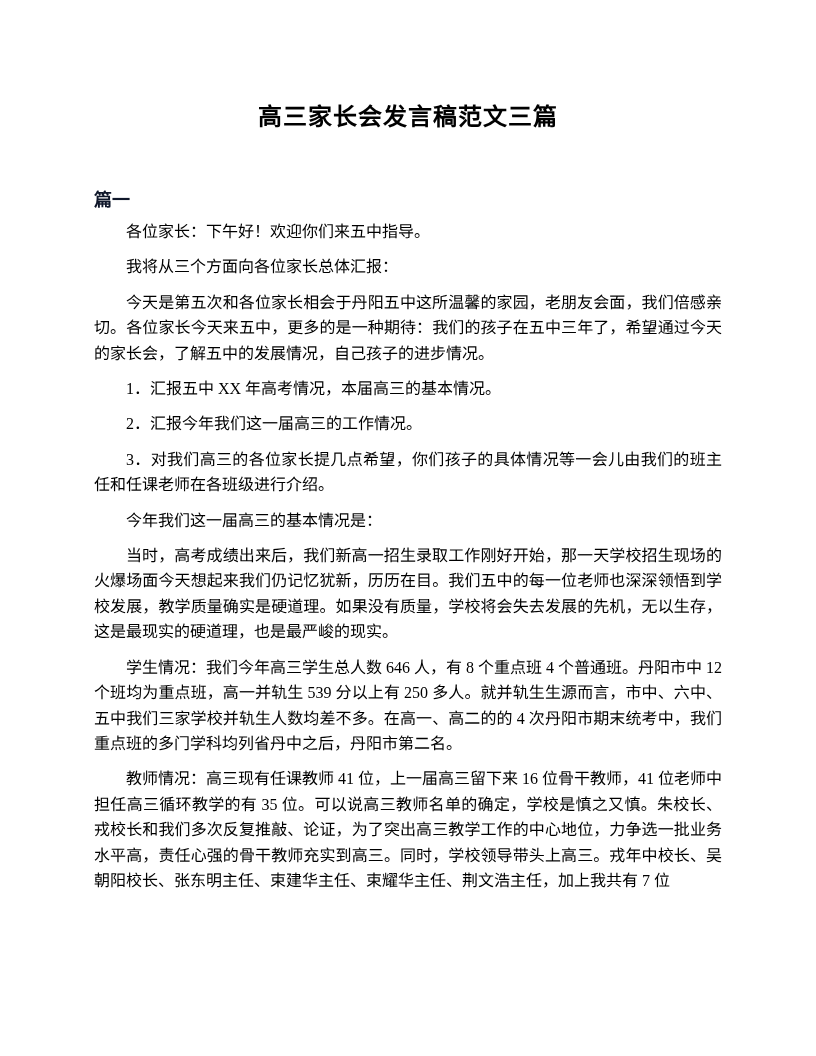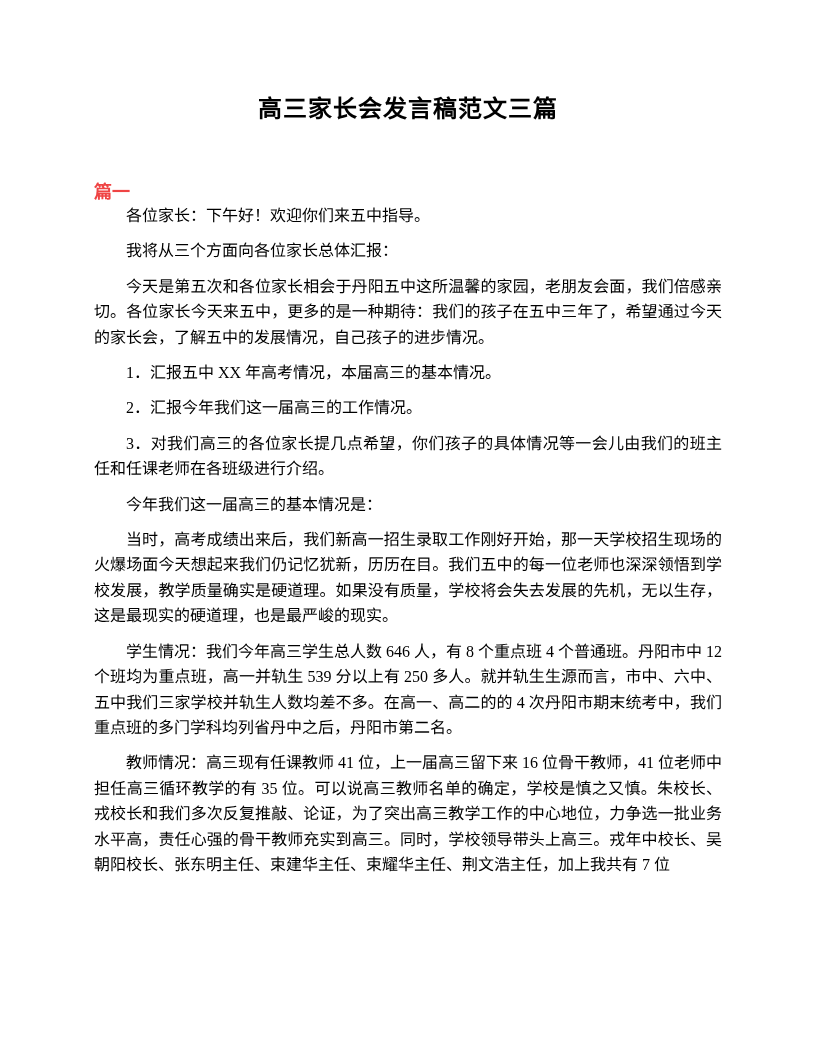--- a/index.html
+++ b/index.html
@@ -15,21 +15,21 @@
     color: #000000;
   }
   .page {
     box-sizing: border-box;
     width: 816px;
     height: 1056px;
     padding: 94px 94px 40px 94px;
     background: #ffffff;
   }
   .doc-title {
-    margin: 0;
+    margin: 8px;
     font-size: 24px;
     line-height: 30px;
     font-weight: bold;
     text-align: center;
     color: #000000;
     letter-spacing: 1px;
   }
   .section-heading {
     margin: 57px 0 0 0;
     font-size: 18px;
@@ -41,31 +41,31 @@
     margin: 10px 0 0 0;
     font-size: 16px;
     line-height: 25.4px;
     text-indent: 2em;
     text-align: justify;
     text-justify: inter-ideograph;
     word-break: break-all;
     color: #000000;
   }
   .para.first {
-    margin-top: 0;
+    margin-top: 8px;
   }
 </style>
 </head>
 <body>
 
 <div class="page">
 
   <h1 class="doc-title">高三家长会发言稿范文三篇</h1>
 
-  <div class="section-heading" style="color: #ef4444; font-family: Liberation Serif, serif;">篇一</div>
+  <div class="section-heading" style="color: #0f172a; font-family: Liberation Serif, serif;">篇一</div>
 
   <p class="para first">各位家长：下午好！欢迎你们来五中指导。</p>
 
   <p class="para">我将从三个方面向各位家长总体汇报：</p>
 
   <p class="para">今天是第五次和各位家长相会于丹阳五中这所温馨的家园，老朋友会面，我们倍感亲切。各位家长今天来五中，更多的是一种期待：我们的孩子在五中三年了，希望通过今天的家长会，了解五中的发展情况，自己孩子的进步情况。</p>
 
   <p class="para">1．汇报五中 XX 年高考情况，本届高三的基本情况。</p>
 
   <p class="para">2．汇报今年我们这一届高三的工作情况。</p>

